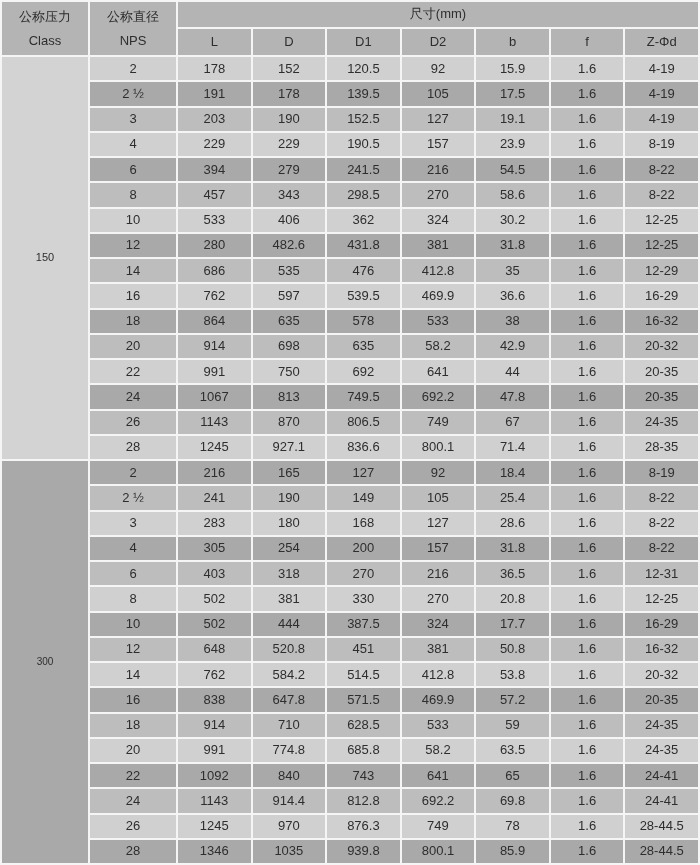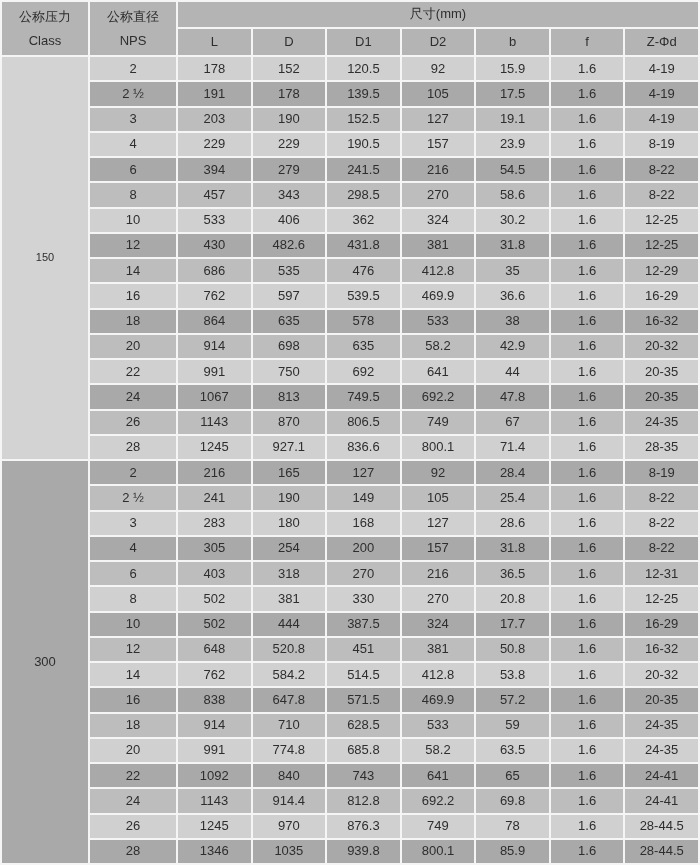--- a/index.html
+++ b/index.html
@@ -28,21 +28,21 @@
     overflow:hidden;white-space:nowrap;
   }
   thead th{background:var(--header_bg);}
   thead tr.group-row{height:27px;}
   thead tr.sub-row{height:28px;}
   th.merged-head div{line-height:1.8;}
   tbody tr.shade-light td{background:var(--row_light);}
   tbody tr.shade-dark td{background:var(--row_dark);}
   tbody tr.shade-medium td{background:var(--row_medium);}
   tbody td.class-cell-0{background:var(--class150_bg) !important;font-size:11px;}
-  tbody td.class-cell-1{background:var(--class300_bg) !important;font-size:13px;}
+  tbody td.class-cell-1{background:var(--class300_bg) !important;font-size:10px;}
 </style>
 </head>
 <body>
 
 <div class="wrap">
   <table>
     <colgroup>
       <col style="width:88px">
       <col style="width:88px">
       <col>
@@ -142,21 +142,21 @@
           <td>533</td>
           <td>406</td>
           <td>362</td>
           <td>324</td>
           <td>30.2</td>
           <td>1.6</td>
           <td>12-25</td>
         </tr>
         <tr class="shade-dark">
           <td>12</td>
-          <td>430</td>
+          <td>280</td>
           <td>482.6</td>
           <td>431.8</td>
           <td>381</td>
           <td>31.8</td>
           <td>1.6</td>
           <td>12-25</td>
         </tr>
         <tr class="shade-medium">
           <td>14</td>
           <td>686</td>
@@ -237,21 +237,21 @@
           <td>1.6</td>
           <td>28-35</td>
         </tr>
         <tr class="shade-dark">
           <td rowspan="16" class="class-cell class-cell-1">300</td>
           <td>2</td>
           <td>216</td>
           <td>165</td>
           <td>127</td>
           <td>92</td>
-          <td>28.4</td>
+          <td>18.4</td>
           <td>1.6</td>
           <td>8-19</td>
         </tr>
         <tr class="shade-medium">
           <td>2 ½</td>
           <td>241</td>
           <td>190</td>
           <td>149</td>
           <td>105</td>
           <td>25.4</td>

